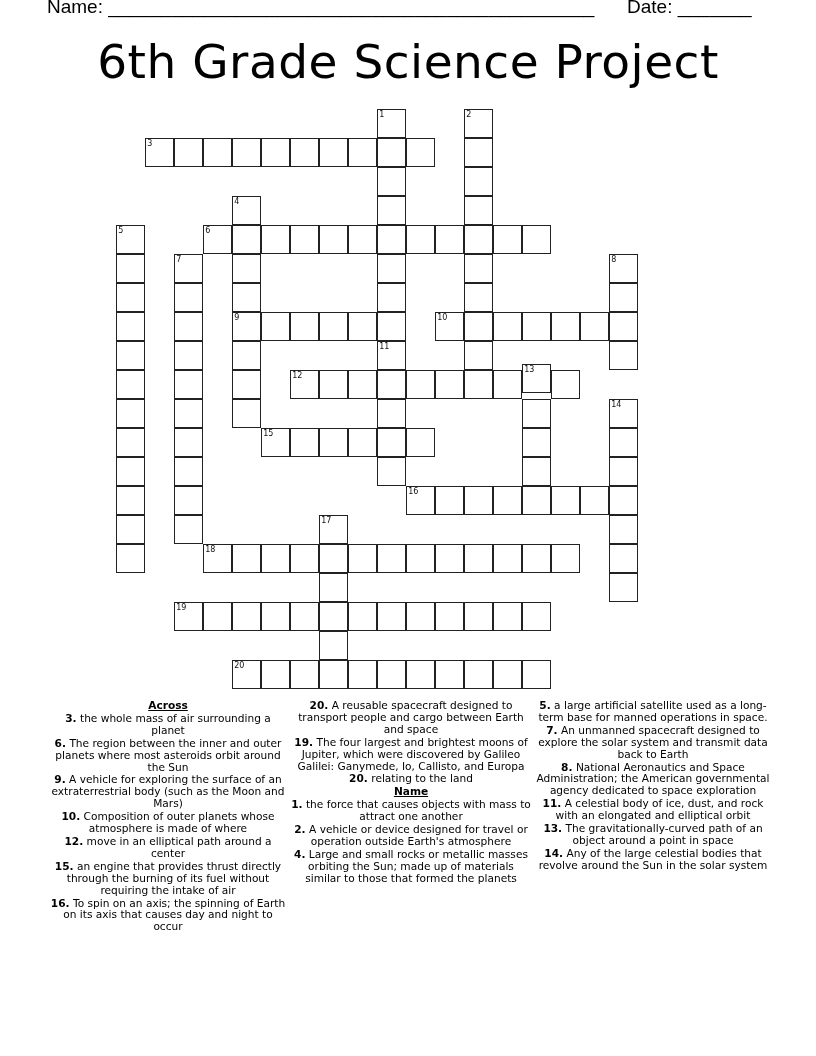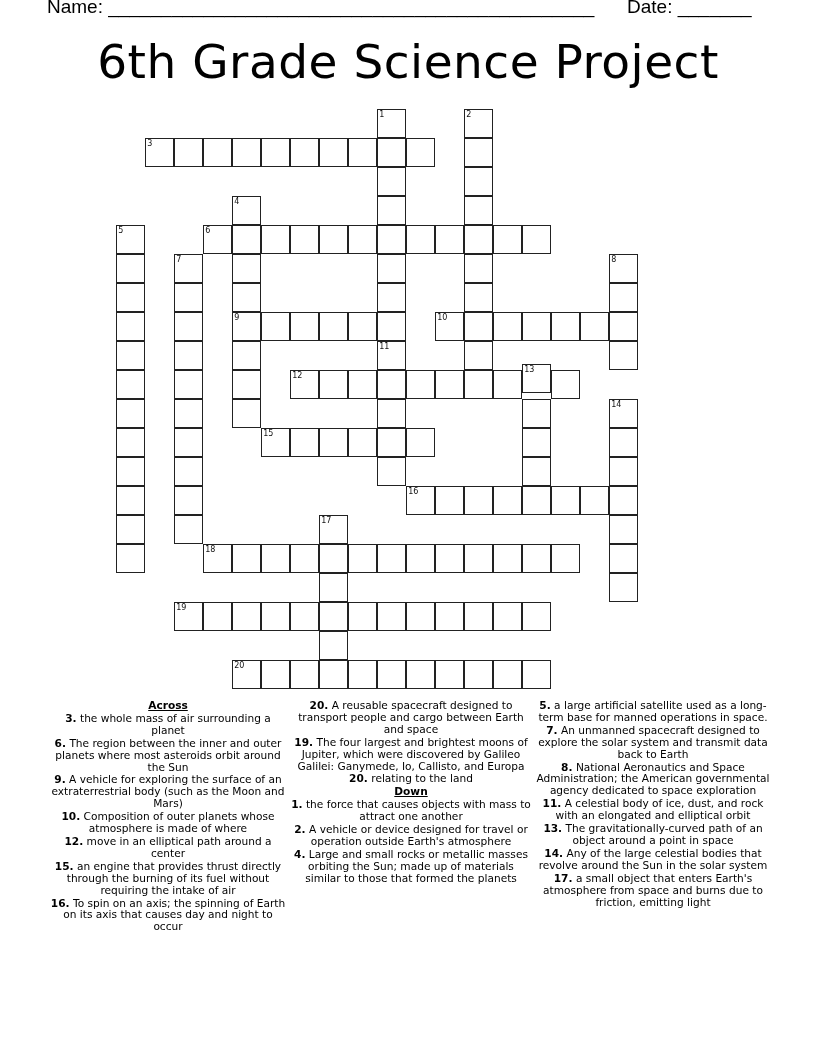--- a/index.html
+++ b/index.html
@@ -233,27 +233,26 @@
   <div class="clue"><b>10.</b> <span>Composition of outer planets whose atmosphere is made of where</span></div>
   <div class="clue"><b>12.</b> <span>move in an elliptical path around a center</span></div>
   <div class="clue"><b>15.</b> <span>an engine that provides thrust directly through the burning of its fuel without requiring the intake of air</span></div>
   <div class="clue"><b>16.</b> <span>To spin on an axis; the spinning of Earth on its axis that causes day and night to occur</span></div>
 </div>
 
 <div class="clues col2">
   <div class="clue"><b>20.</b> <span>A reusable spacecraft designed to transport people and cargo between Earth and space</span></div>
   <div class="clue"><b>19.</b> <span>The four largest and brightest moons of Jupiter, which were discovered by Galileo Galilei: Ganymede, Io, Callisto, and Europa</span></div>
   <div class="clue"><b>20.</b> <span>relating to the land</span></div>
-  <div class="sect">Down</div>
+  <div class="sect">Name</div>
   <div class="clue"><b>1.</b> <span>the force that causes objects with mass to attract one another</span></div>
   <div class="clue"><b>2.</b> <span>A vehicle or device designed for travel or operation outside Earth's atmosphere</span></div>
   <div class="clue"><b>4.</b> <span>Large and small rocks or metallic masses orbiting the Sun; made up of materials similar to those that formed the planets</span></div>
 </div>
 
 <div class="clues col3">
   <div class="clue"><b>5.</b> <span>a large artificial satellite used as a long-term base for manned operations in space.</span></div>
   <div class="clue"><b>7.</b> <span>An unmanned spacecraft designed to explore the solar system and transmit data back to Earth</span></div>
   <div class="clue"><b>8.</b> <span>National Aeronautics and Space Administration; the American governmental agency dedicated to space exploration</span></div>
   <div class="clue"><b>11.</b> <span>A celestial body of ice, dust, and rock with an elongated and elliptical orbit</span></div>
   <div class="clue"><b>13.</b> <span>The gravitationally-curved path of an object around a point in space</span></div>
   <div class="clue"><b>14.</b> <span>Any of the large celestial bodies that revolve around the Sun in the solar system</span></div>
-  <div class="clue"><b>17.</b> <span>a small object that enters Earth's atmosphere from space and burns due to friction, emitting light</span></div>
 </div>
 
 </body></html>

